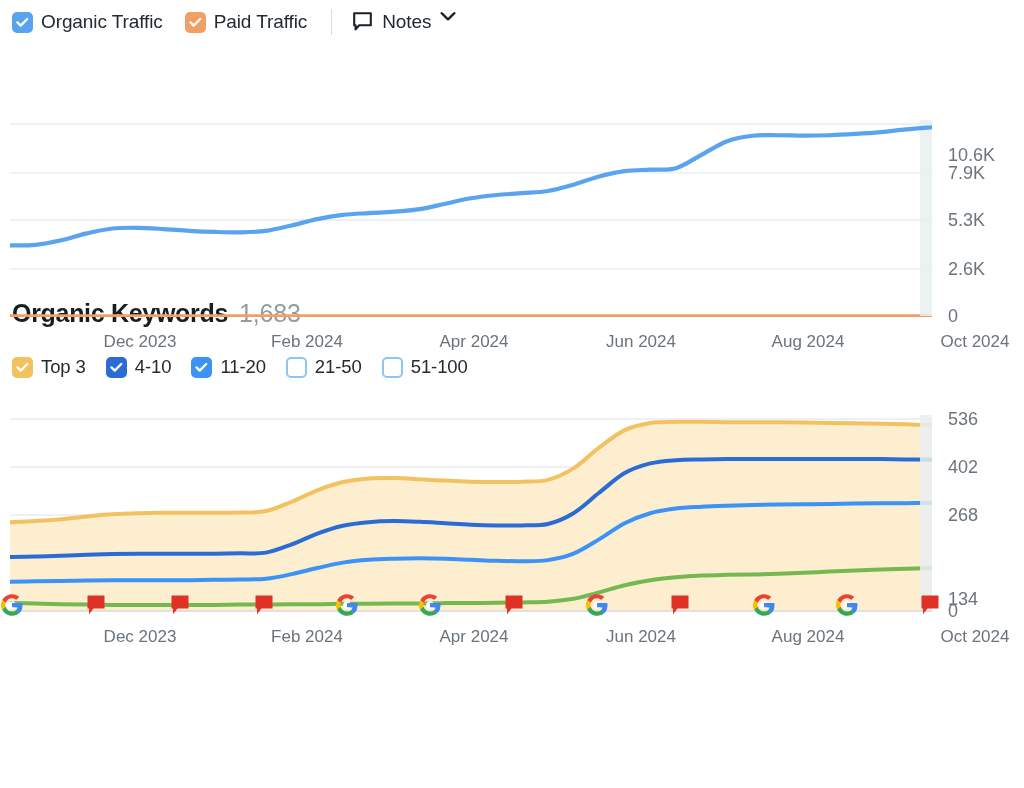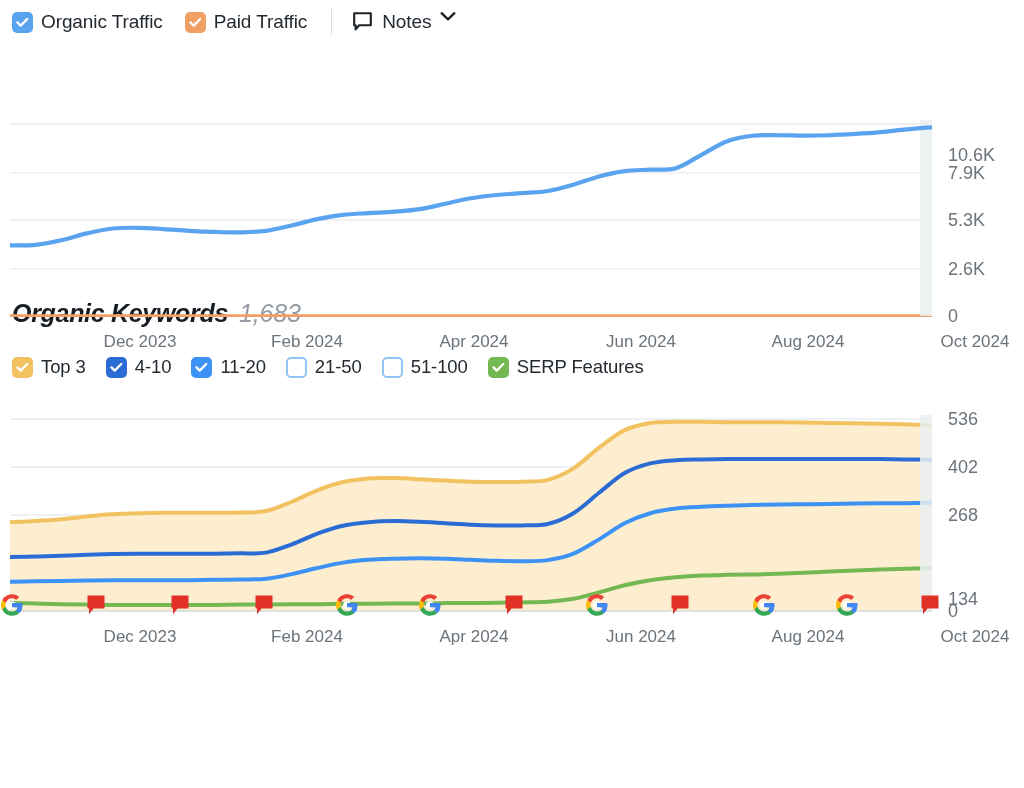--- a/index.html
+++ b/index.html
@@ -120,21 +120,20 @@
     white-space: nowrap;
     top: 0;
   }
 
   
   .headline {
     display: flex;
     align-items: baseline;
     padding-left: 12px;
     height: 46px;
-    font-style: italic;
   }
   .headline-title {
     font-size: 25px;
     font-weight: bold;
     color: #171d22;
     letter-spacing: -0.3px;
   }
   .headline-value {
     font-size: 25px;
     color: #949ba3;
@@ -252,28 +251,20 @@
       </span>
       <span class="legend-label small">11-20</span>
     </div>
     <div class="legend-item tight">
       <span class="cbox unchecked"></span>
       <span class="legend-label small">21-50</span>
     </div>
     <div class="legend-item tight">
       <span class="cbox unchecked"></span>
       <span class="legend-label small">51-100</span>
-    </div>
-    <div class="legend-item tight">
-      <span class="cbox" style="background: rgb(116, 184, 82);">
-        <svg width="13" height="11" viewBox="0 0 13 11">
-          <path d="M1.5 5.4 L4.7 8.6 L11.2 2.0" stroke="#fff" stroke-width="2.3" fill="none" stroke-linecap="round" stroke-linejoin="round"></path>
-        </svg>
-      </span>
-      <span class="legend-label small">SERP Features</span>
     </div>
   </div>
 
 <div class="chart-block" style="height:270px">
   <div class="plot" style="top:8px">
     <svg id="kw-svg" width="922" height="215" viewBox="0 0 922 215">
         <line x1="0" y1="214.0" x2="922" y2="214.0" stroke="#e8ebee" stroke-width="1.4"></line>
         <line x1="0" y1="166.0" x2="922" y2="166.0" stroke="#e8ebee" stroke-width="1.4"></line>
         <line x1="0" y1="118.0" x2="922" y2="118.0" stroke="#e8ebee" stroke-width="1.4"></line>
         <line x1="0" y1="70.0" x2="922" y2="70.0" stroke="#e8ebee" stroke-width="1.4"></line>

